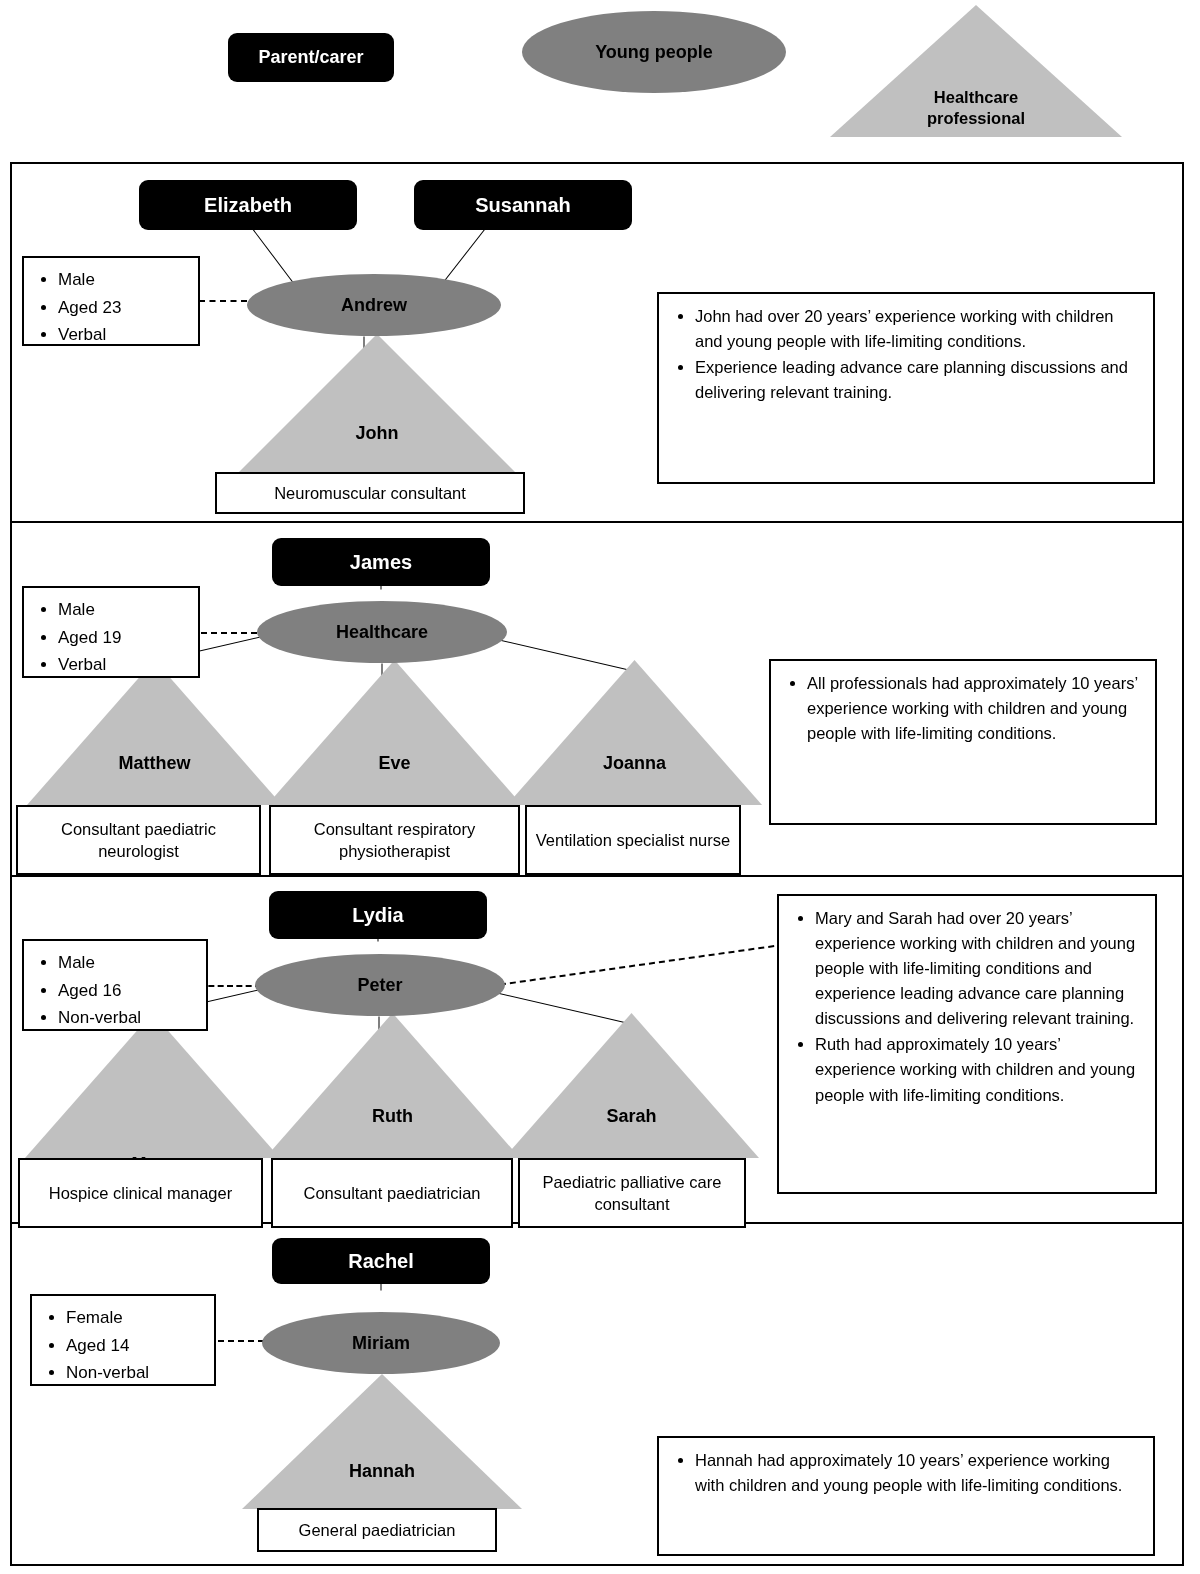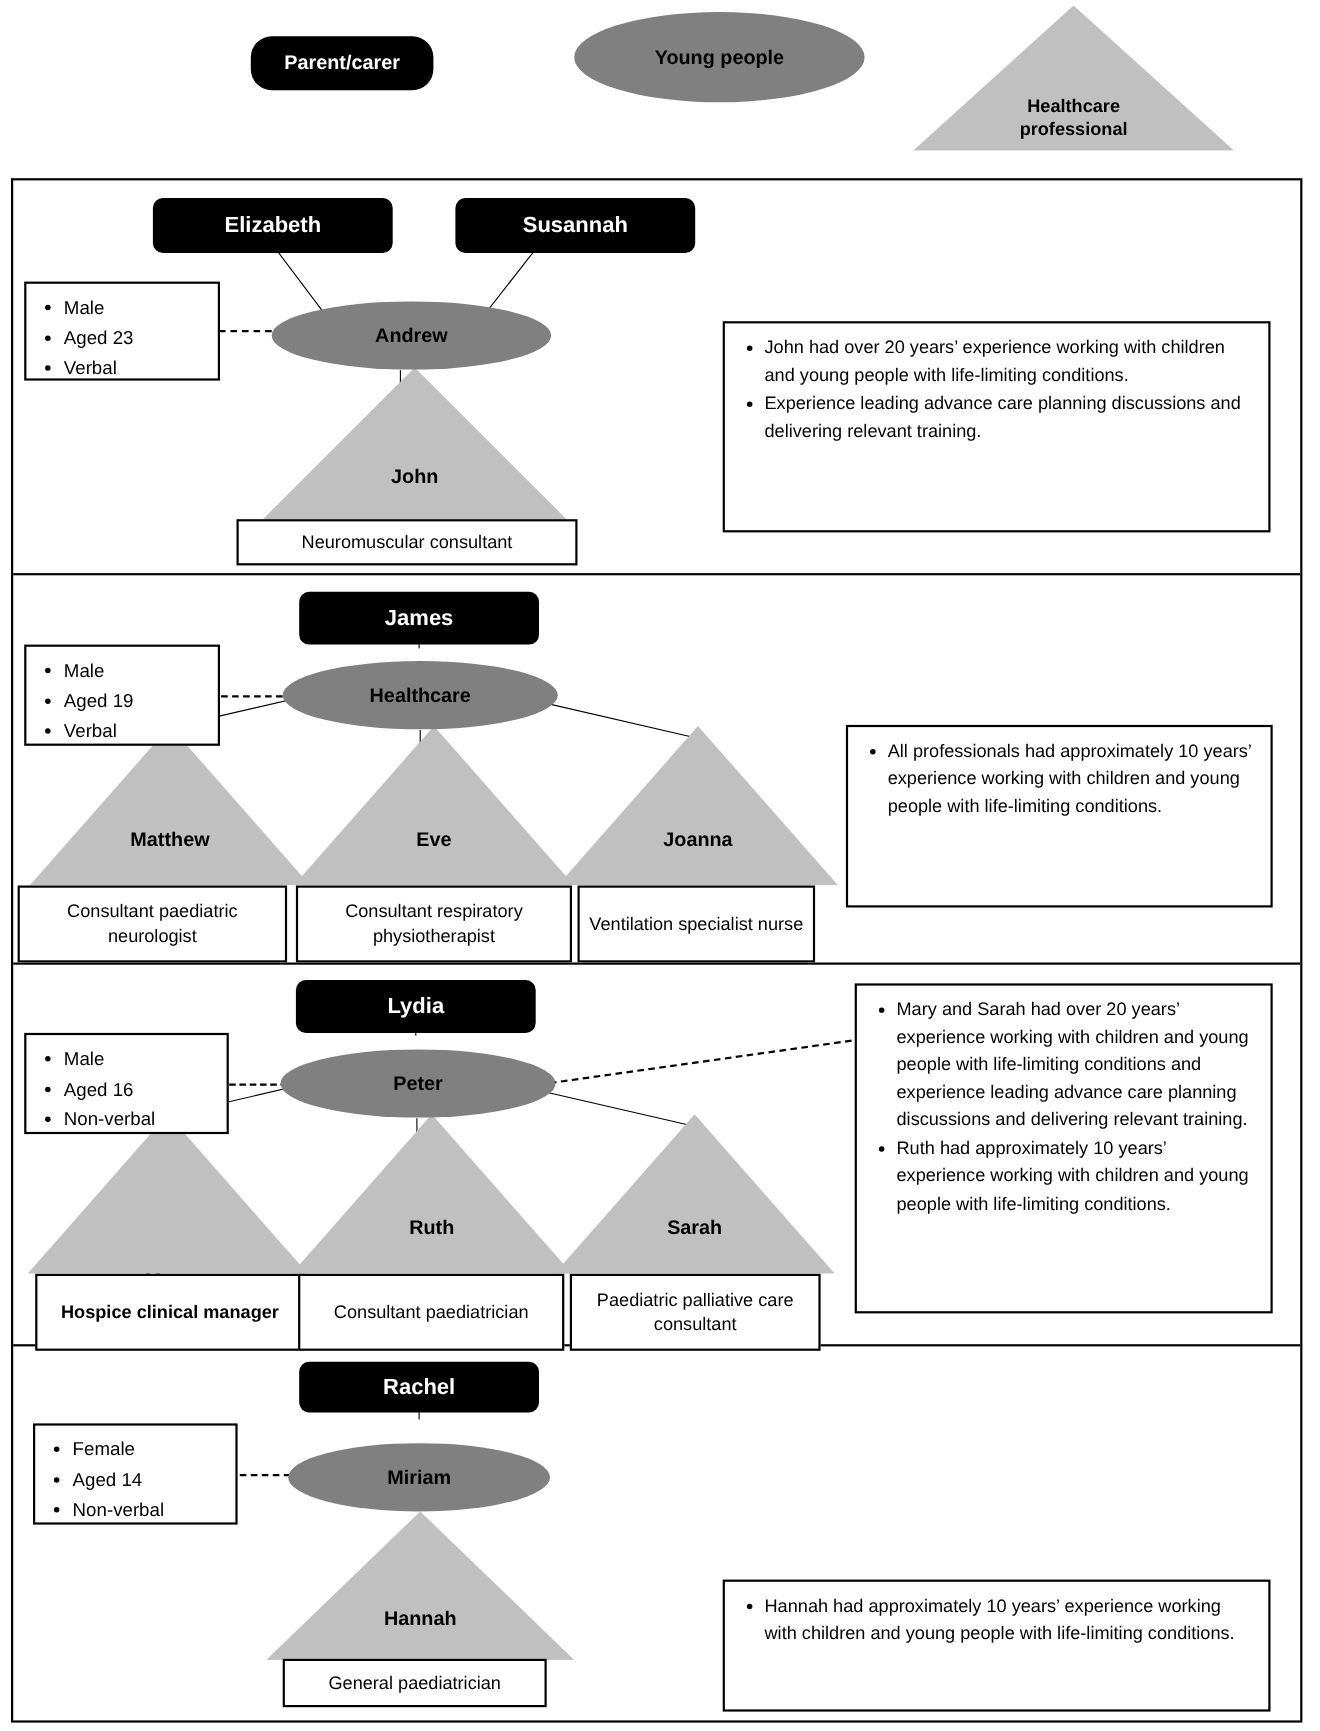--- a/index.html
+++ b/index.html
@@ -112,21 +112,21 @@
     height: 0;
   }
 
   .name-lbl { position: relative; z-index: 3; }
 </style>
 </head>
 <body>
 
 <div id="legend">
 
-  <div class="parent-box" style="left:228px; top:33px; width:166px; height:49px; font-size:18px;border-radius:19px;">
+  <div class="parent-box" style="left:228px; top:33px; width:166px; height:49px; font-size:18px;">
     <span class="name-lbl">Parent/carer</span>
   </div>
 
   <div class="yp-ellipse" style="left:522px; top:11px; width:264px; height:82px; font-size:18px;">
     <span class="name-lbl">Young people</span>
   </div>
 
   <div class="hcp-tri" style="left:830px; top:5px; width:292px; height:132px;">
     <div class="tri-shape"></div>
     <div class="tri-label" style="top:82px; font-size:16.5px;">
@@ -281,21 +281,21 @@
     </div>
 
     <div class="info-box" style="left:10px; top:62px; width:186px; height:92px;">
       <ul>
         <li>Male</li>
         <li>Aged 16</li>
         <li>Non-verbal</li>
       </ul>
     </div>
 
-    <div class="role-box" style="left:20px; top:281px; width:245px; height:70px;font-weight:bold;">
+    <div class="role-box" style="left:6px; top:281px; width:245px; height:70px;">
       <span>Hospice clinical manager</span>
     </div>
     <div class="role-box" style="left:259px; top:281px; width:242px; height:70px;">
       <span>Consultant paediatrician</span>
     </div>
     <div class="role-box" style="left:506px; top:281px; width:228px; height:70px;">
       <span>Paediatric palliative care consultant</span>
     </div>
 
     <div class="exp-box" style="left:765px; top:17px; width:380px; height:300px;">

